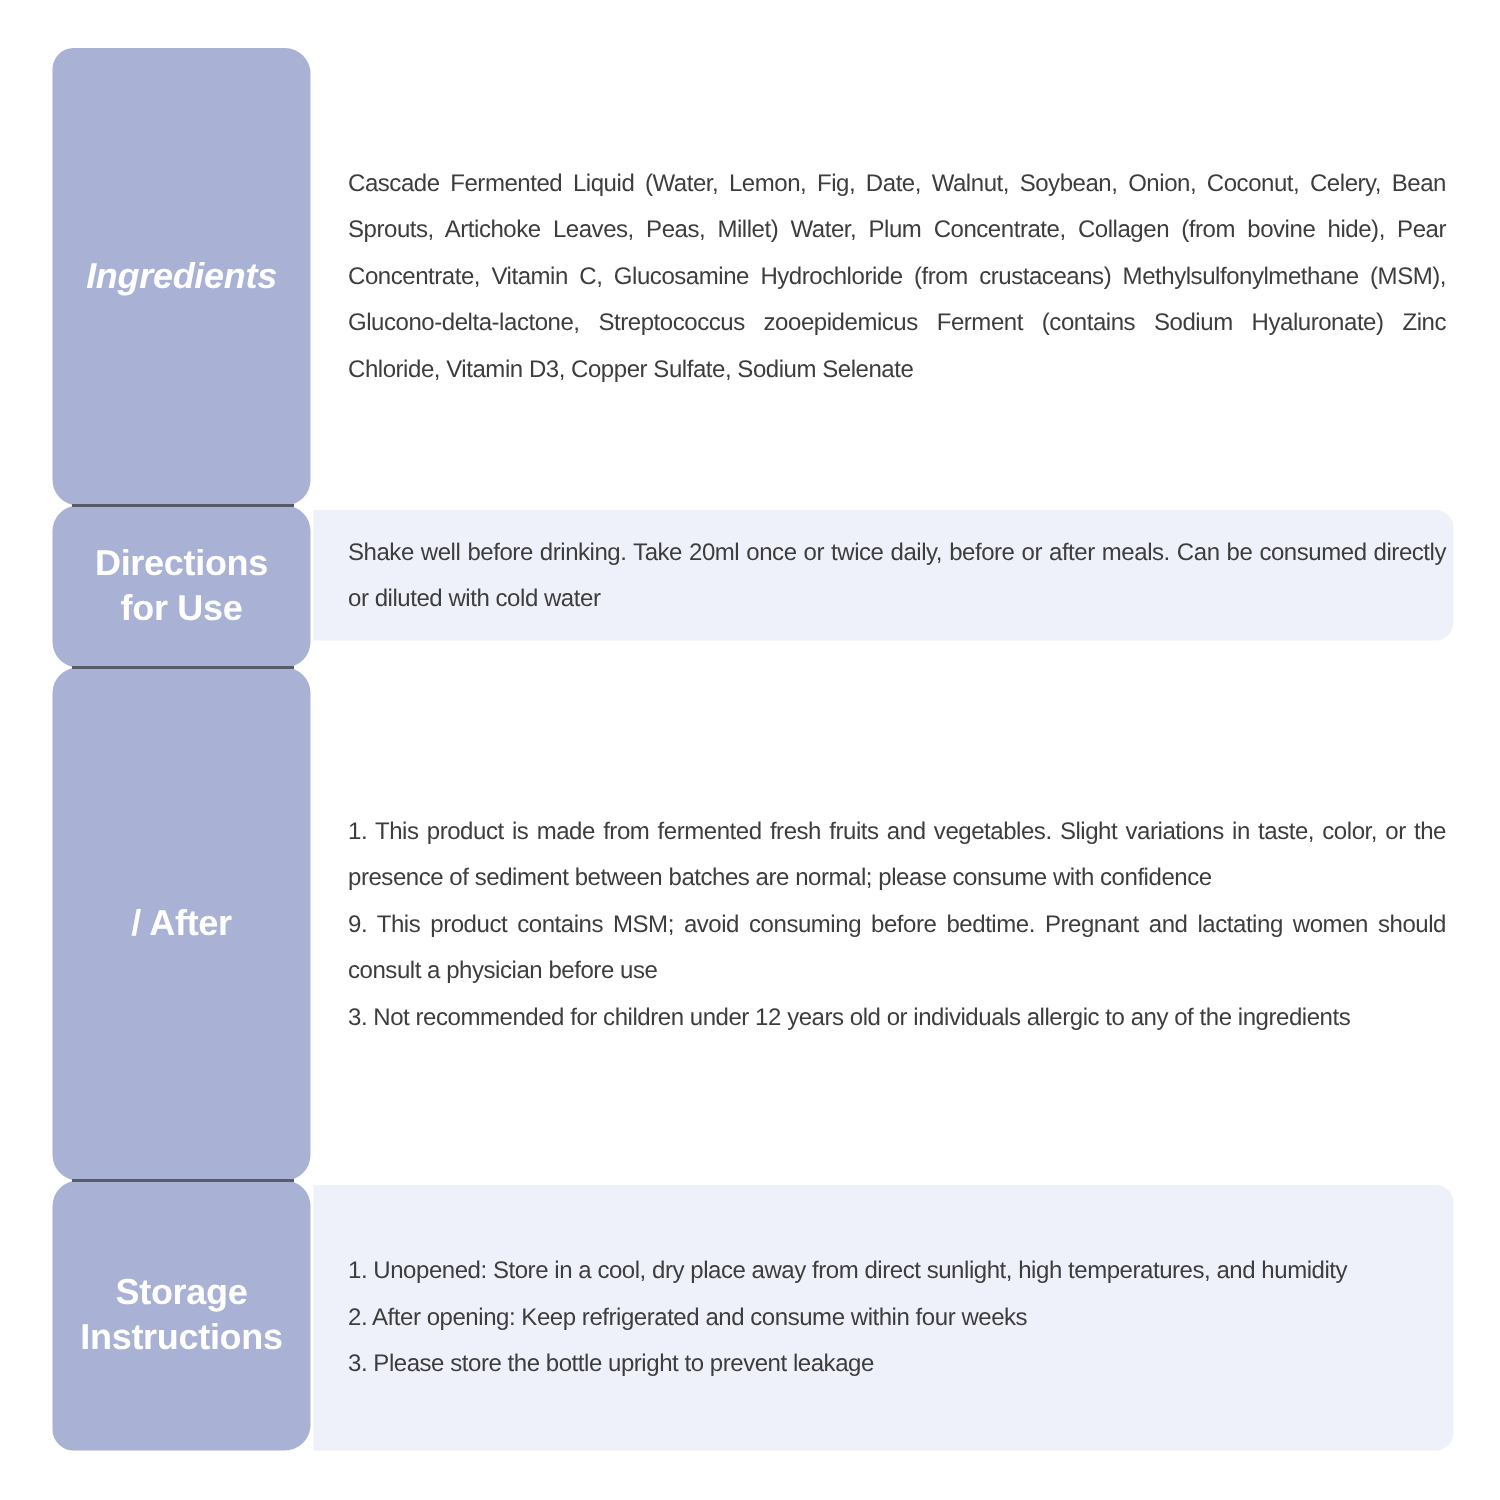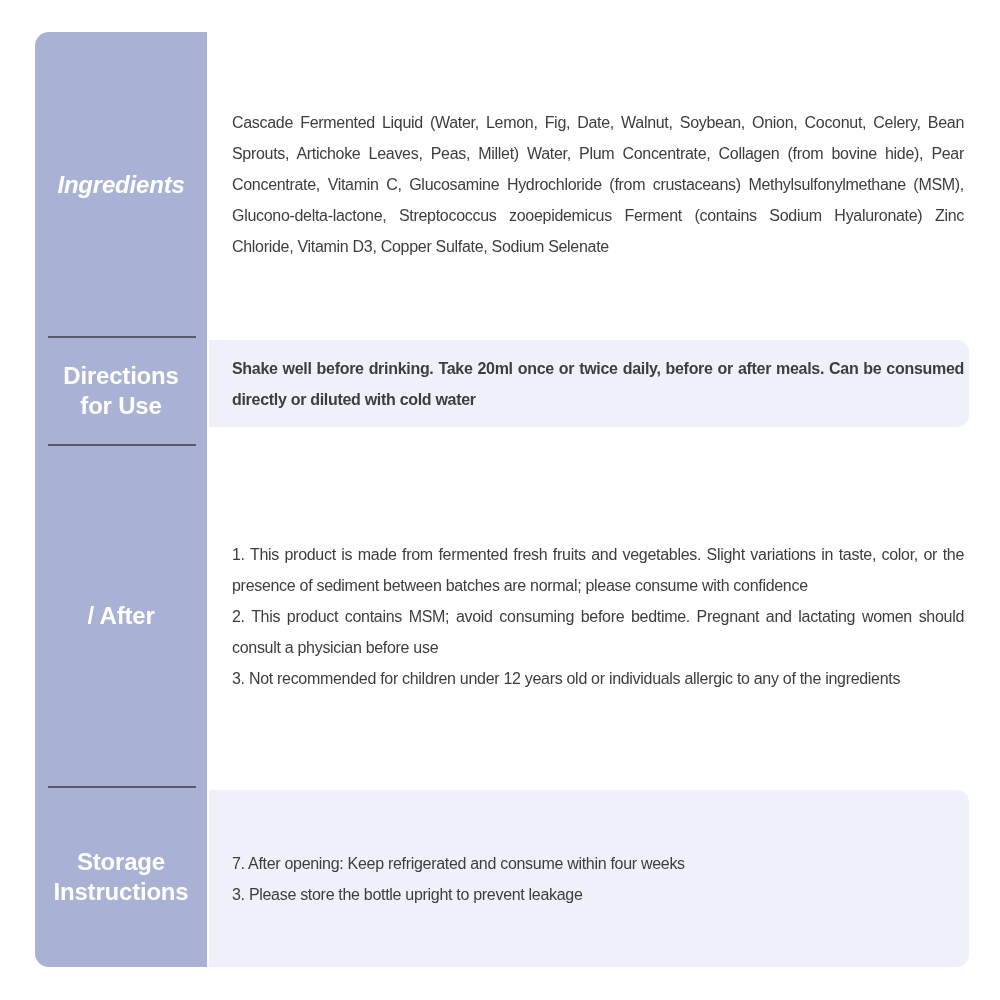--- a/index.html
+++ b/index.html
@@ -32,20 +32,21 @@
   .label-cell{
     width:172px;min-width:172px;
     background:var(--sidebar-purple,#a9b1d4);
     color:var(--label-text,#ffffff);
     display:flex;flex-direction:column;
     justify-content:center;align-items:center;
     font-size:24px;font-weight:bold;line-height:30px;
     position:relative;
     text-align:center;
     letter-spacing:-0.2px;
+    border-radius:17px;
   }
   .row-0 .label-cell{border-top-left-radius:14px;font-style:italic;}
   .row-3 .label-cell{border-bottom-left-radius:14px;}
   .label-line{display:block;}
   .divider{
     position:absolute;
     top:-1px;left:13px;right:11px;height:2px;
     background:var(--divider-gray,#575c68);
   }
   .content-cell{
@@ -57,21 +58,21 @@
     font-size:16px;line-height:31px;
     letter-spacing:-0.3px;
     text-align:justify;
   }
   .content-cell.highlight{
     background:var(--cell-blue,#eef1f9);
     border-radius:0 12px 12px 0;
     margin-left:2px;
     padding-left:23px;
   }
-  .row-1 .content-cell.highlight{margin-top:3px;margin-bottom:18px;font-weight:bold;}
+  .row-1 .content-cell.highlight{margin-top:3px;margin-bottom:18px;}
   .row-3 .content-cell.highlight{margin-top:3px;}
   .content-cell p{margin:0;}
 </style>
 </head>
 <body>
 
 <div class="info-table">
 
   <div class="row row-0">
     <div class="label-cell">
@@ -94,30 +95,31 @@
     </div>
   </div>
 
   <div class="row row-2">
     <div class="label-cell">
       <span class="divider"></span>
       <span class="label-line">/ After</span>
     </div>
     <div class="content-cell">
       <p>1. This product is made from fermented fresh fruits and vegetables. Slight variations in taste, color, or the presence of sediment between batches are normal; please consume with confidence</p>
-      <p>2. This product contains MSM; avoid consuming before bedtime. Pregnant and lactating women should consult a physician before use</p>
+      <p>9. This product contains MSM; avoid consuming before bedtime. Pregnant and lactating women should consult a physician before use</p>
       <p>3. Not recommended for children under 12 years old or individuals allergic to any of the ingredients</p>
     </div>
   </div>
 
   <div class="row row-3">
     <div class="label-cell">
       <span class="divider"></span>
       <span class="label-line">Storage</span>
       <span class="label-line">Instructions</span>
     </div>
     <div class="content-cell highlight">
-      <p>7. After opening: Keep refrigerated and consume within four weeks</p>
+      <p>1. Unopened: Store in a cool, dry place away from direct sunlight, high temperatures, and humidity</p>
+      <p>2. After opening: Keep refrigerated and consume within four weeks</p>
       <p>3. Please store the bottle upright to prevent leakage</p>
     </div>
   </div>
 
 </div>
 
 </body></html>

